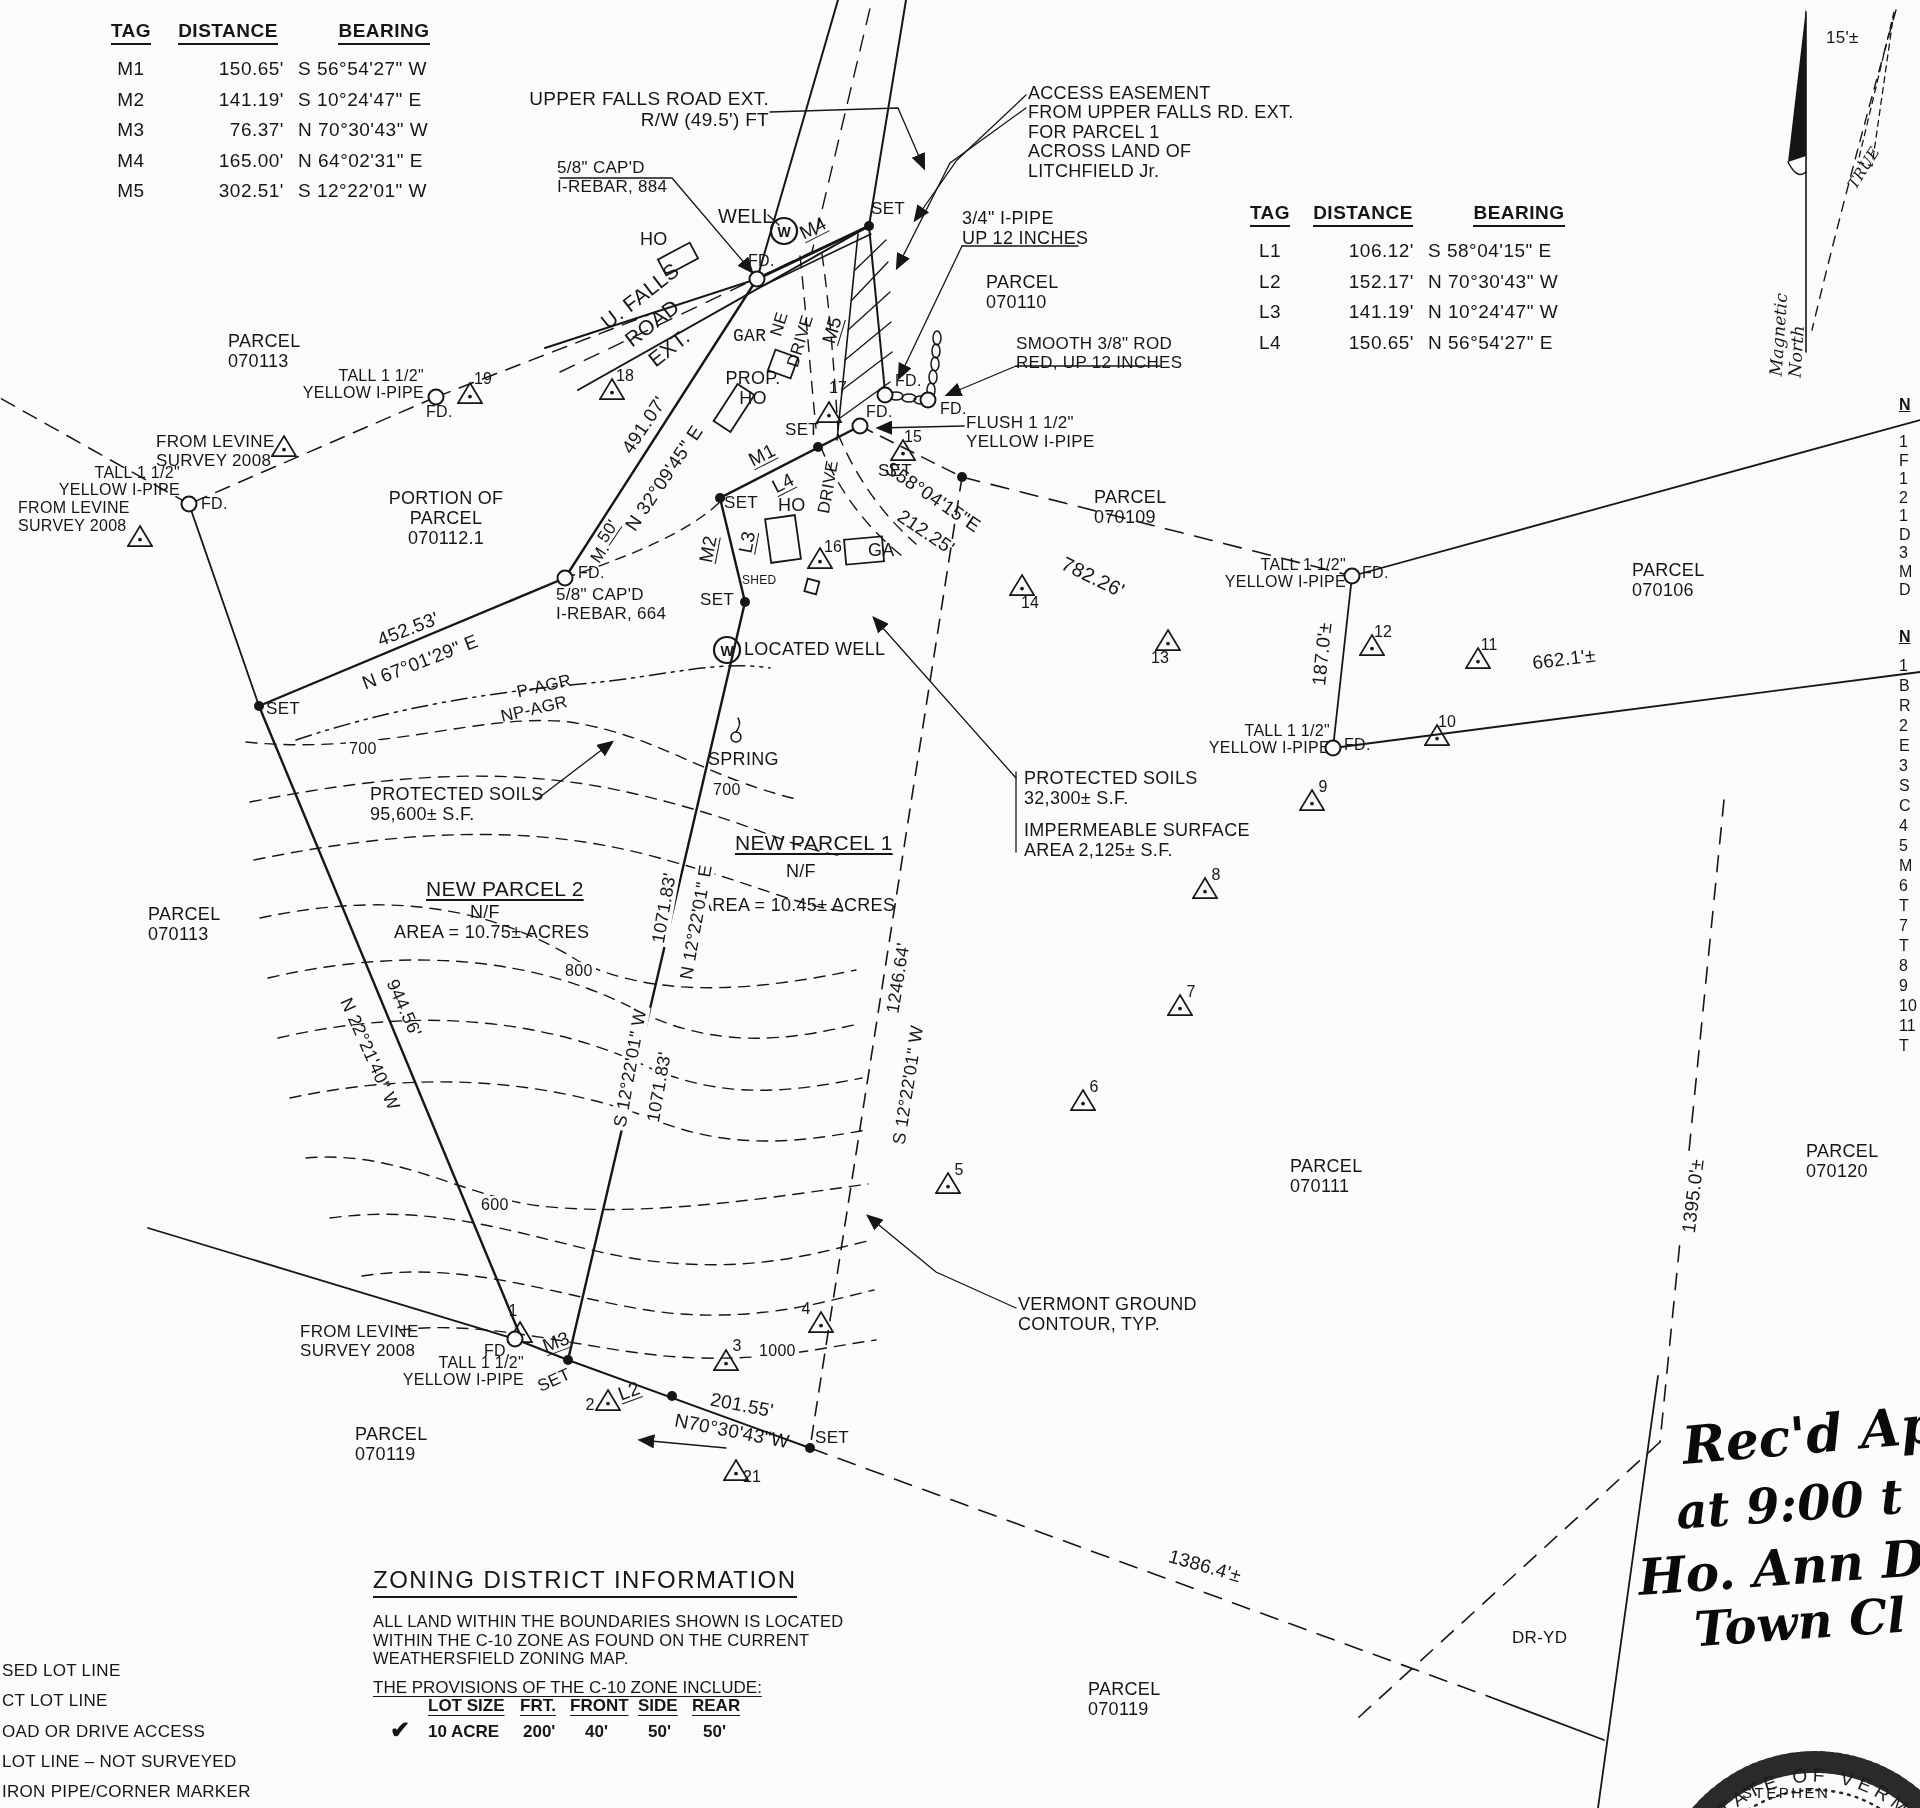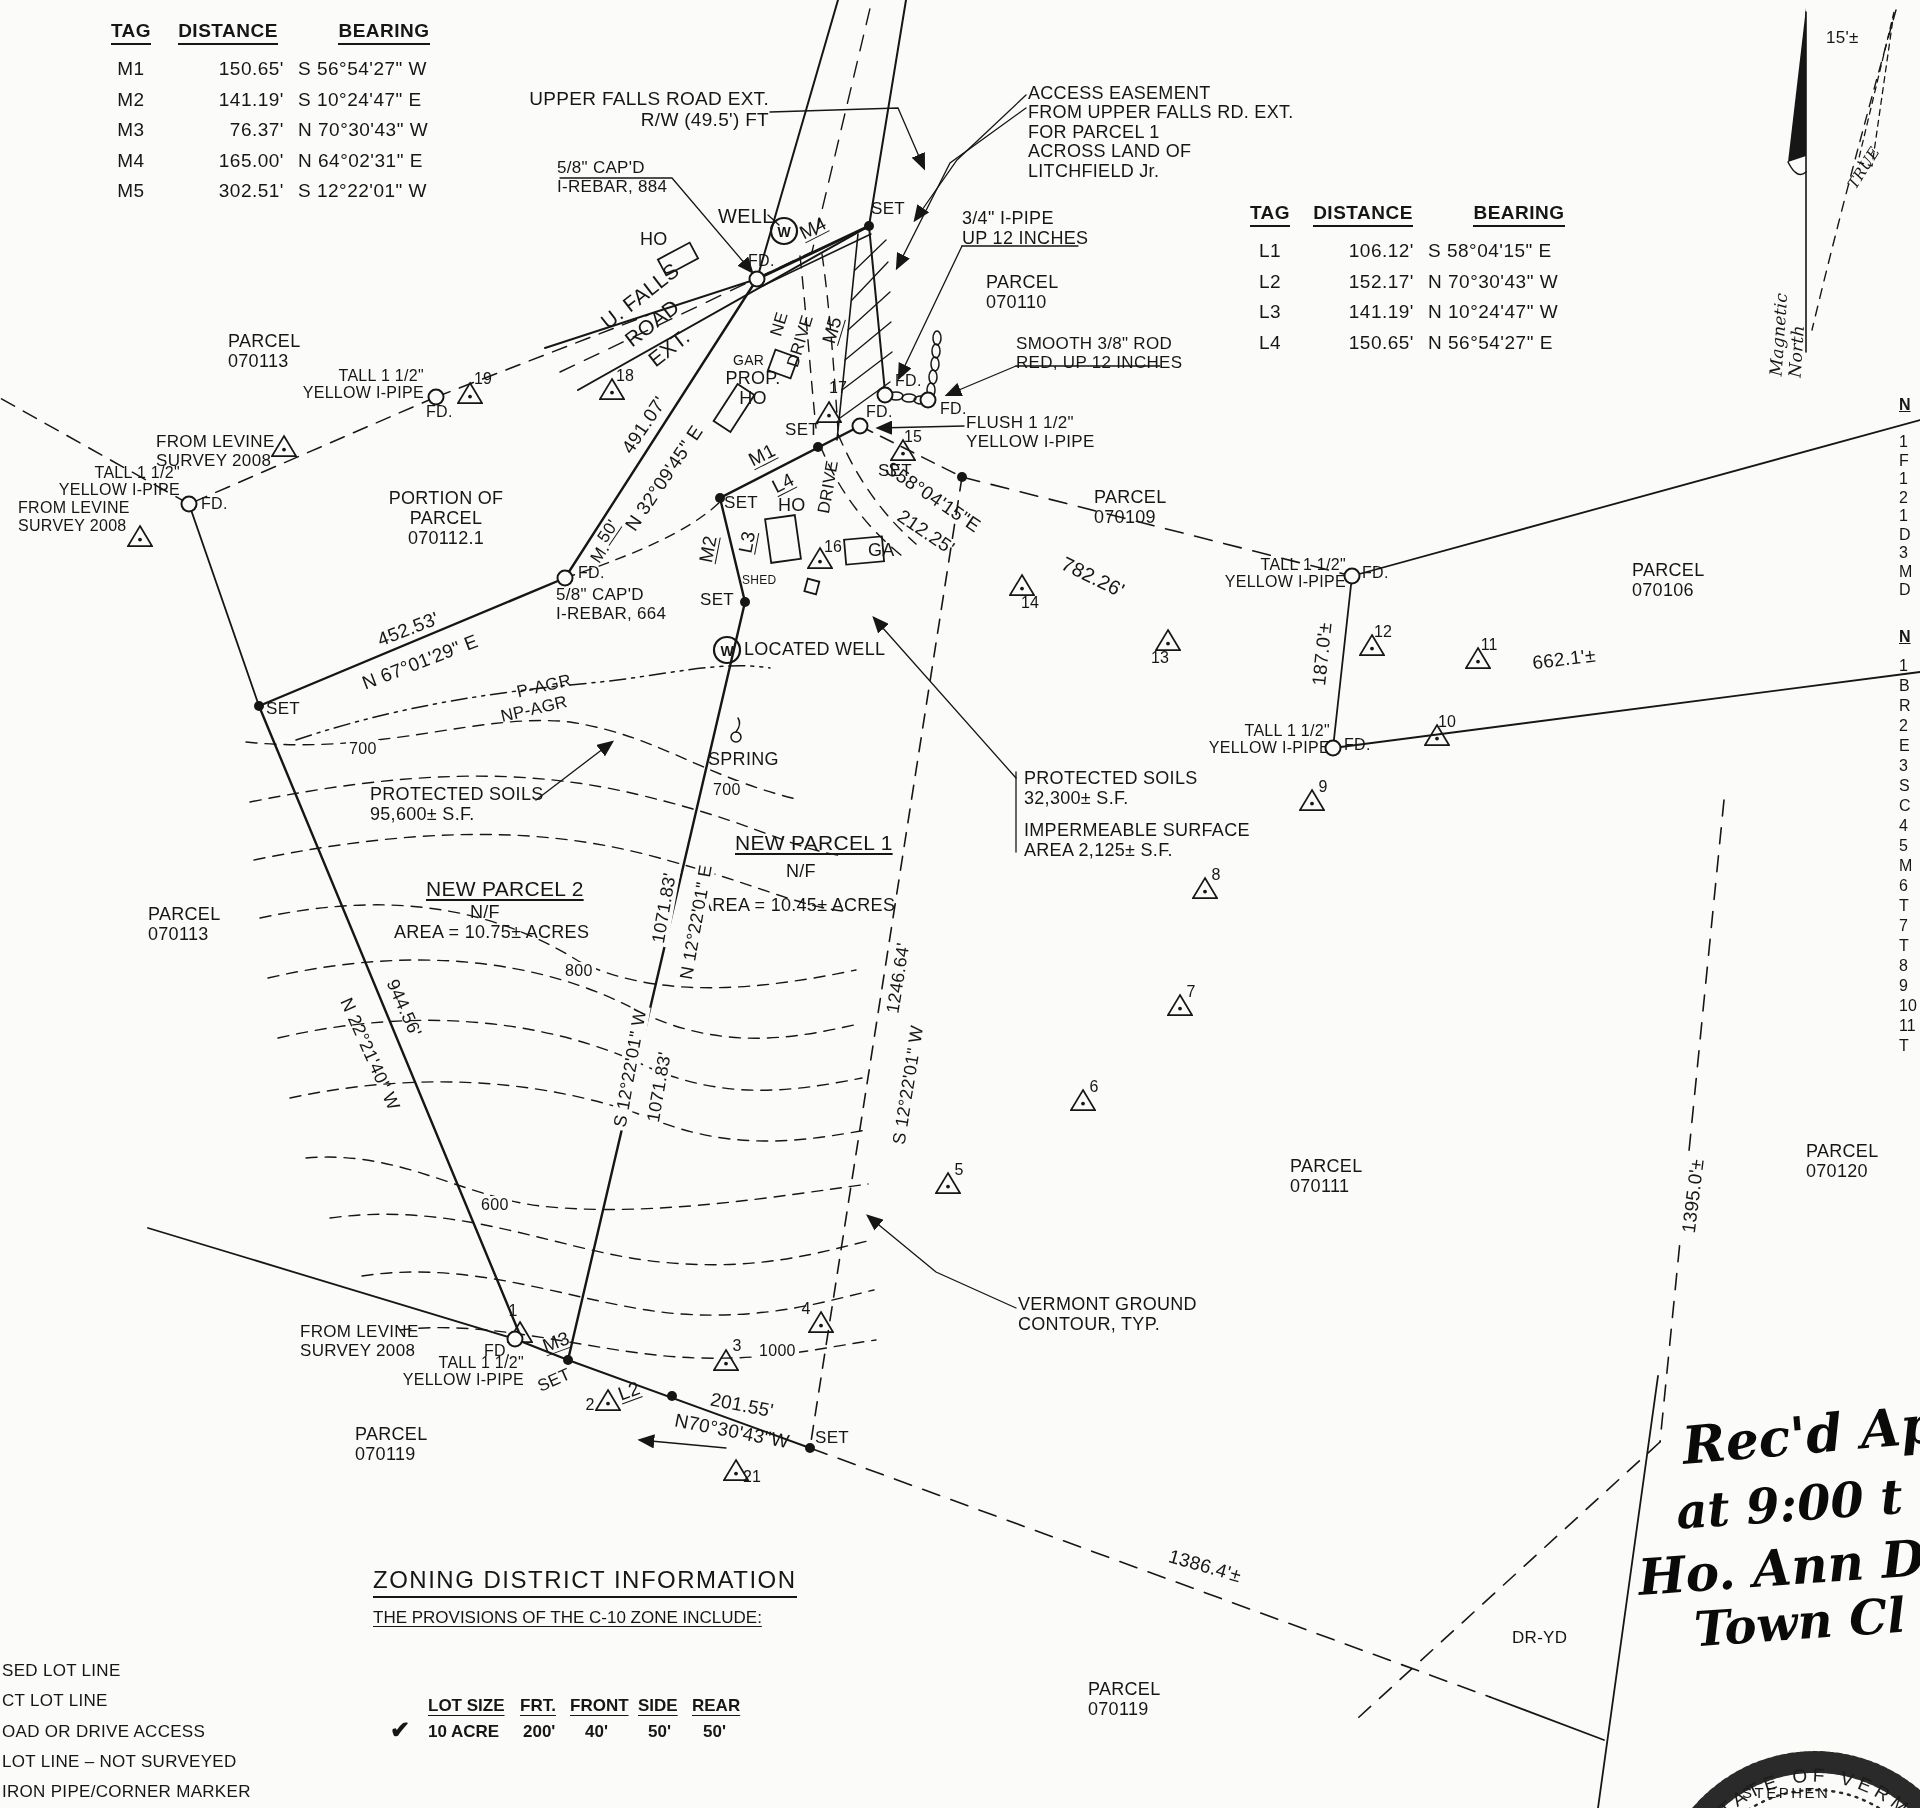--- a/index.html
+++ b/index.html
@@ -241,20 +241,25 @@
         <div class="trow l-grid">
           <span class="c1">L4</span>
           <span class="c2">150.65'</span>
           <span class="c3">N 56°54'27" E</span>
         </div>
       </div>
   </div>
 
   <div id="zoning">
     <div class="title">ZONING DISTRICT INFORMATION</div>
+    <div class="body" id="zoning-body">
+        <div>ALL LAND WITHIN THE BOUNDARIES SHOWN IS LOCATED</div>
+        <div>WITHIN THE C-10 ZONE AS FOUND ON THE CURRENT</div>
+        <div>WEATHERSFIELD ZONING MAP.</div>
+      </div>
     <div class="prov">THE PROVISIONS OF THE C-10 ZONE INCLUDE:</div>
   </div>
   <span class="zcol" style="left:428px;top:1696px">LOT SIZE</span>
   <span class="zcol" style="left:520px;top:1696px">FRT.</span>
   <span class="zcol" style="left:570px;top:1696px">FRONT</span>
   <span class="zcol" style="left:638px;top:1696px">SIDE</span>
   <span class="zcol" style="left:692px;top:1696px">REAR</span>
   <span class="zval" style="left:390px;top:1716px;font-size:24px">✔</span>
   <span class="zval" style="left:428px;top:1722px">10 ACRE</span>
   <span class="zval" style="left:523px;top:1722px">200'</span>
@@ -289,21 +294,21 @@
       <div class="lbl" style="left: 962px; top: 208px; font-size: 18px;">3/4" I-PIPE
 UP 12 INCHES</div>
       <div class="lbl" style="left: 986px; top: 272px; font-size: 18px;">PARCEL
 070110</div>
       <div class="lbl" style="left: 1016px; top: 334px; font-size: 17px;">SMOOTH 3/8" ROD
 RED, UP 12 INCHES</div>
       <div class="lbl" style="left: 748px; top: 252px; font-size: 16px;">FD.</div>
       <div class="lbl" style="left: 640px; top: 296px; font-size: 21px; transform: translate(-50%, -50%) rotate(-38deg);">U. FALLS</div>
       <div class="lbl" style="left: 652px; top: 323px; font-size: 21px; transform: translate(-50%, -50%) rotate(-38deg);">ROAD</div>
       <div class="lbl" style="left: 669px; top: 348px; font-size: 21px; transform: translate(-50%, -50%) rotate(-38deg);">EXT.</div>
-      <div class="lbl" style="left: 733px; top: 353px; font-size: 14px;">GAR</div>
+      <div class="lbl" style="left: 733px; top: 326px; font-size: 18px; font-family: Liberation Mono, monospace;">GAR</div>
       <div class="lbl" style="left: 779px; top: 324px; font-size: 17px; transform: translate(-50%, -50%) rotate(-73deg);">NE</div>
       <div class="lbl" style="left: 800px; top: 341px; font-size: 17px; transform: translate(-50%, -50%) rotate(-73deg);">DRIVE</div>
       <div class="lbl u" style="left: 832px; top: 330px; font-size: 19px; transform: translate(-50%, -50%) rotate(-73deg);">M5</div>
       <div class="lbl" style="left: 722px; top: 368px; font-size: 18px; width: 62px; text-align: center;">PROP.
 HO</div>
       <div class="lbl" style="left: 828px; top: 487px; font-size: 17px; transform: translate(-50%, -50%) rotate(-80deg);">DRIVE</div>
       <div class="lbl" style="left: 966px; top: 413px; font-size: 17px;">FLUSH 1 1/2"
 YELLOW I-PIPE</div>
       <div class="lbl" style="left: 895px; top: 372px; font-size: 16px;">FD.</div>
       <div class="lbl" style="left: 940px; top: 400px; font-size: 16px;">FD.</div>

